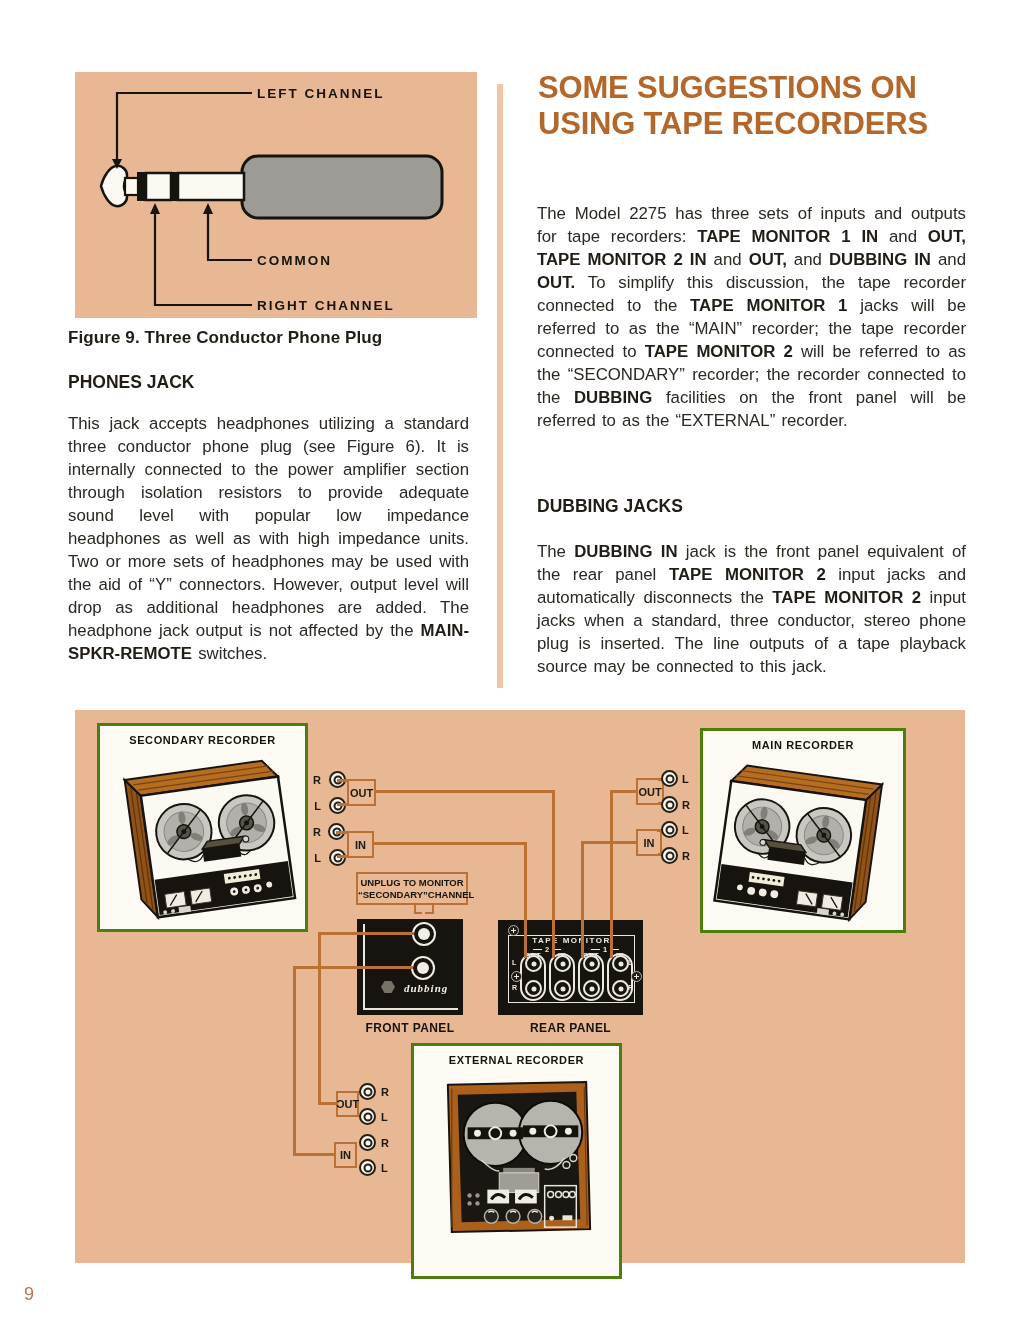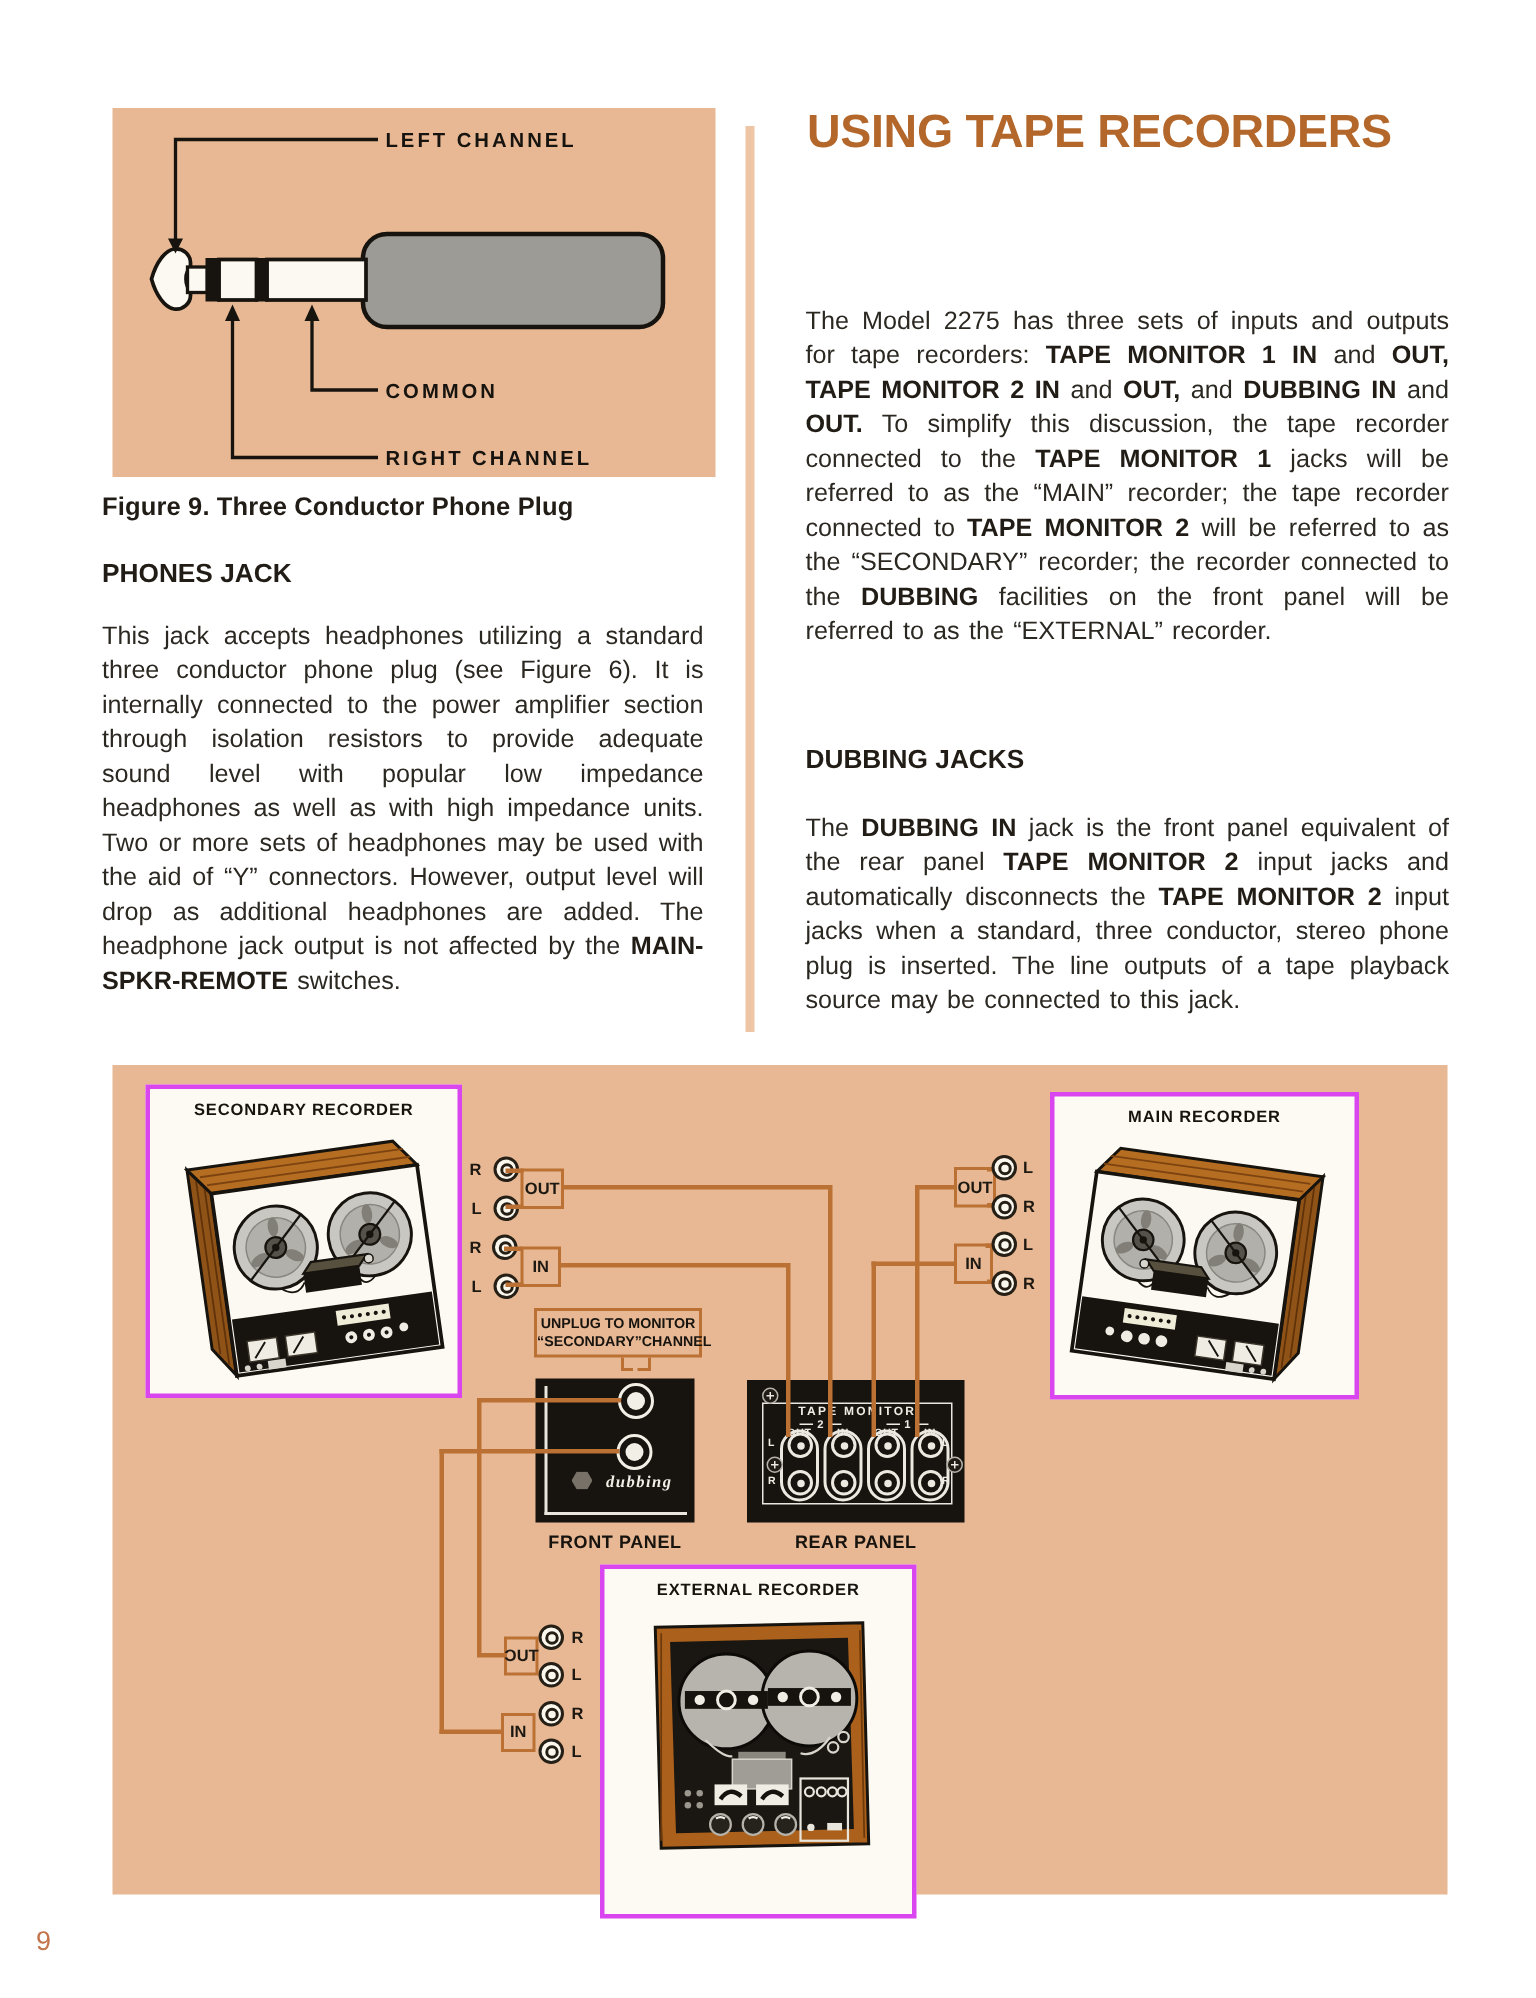--- a/index.html
+++ b/index.html
@@ -10,21 +10,21 @@
   .sec-head{position:absolute;font-weight:bold;font-size:17.5px;color:#211d16;}
   .body-text{position:absolute;font-size:16.8px;line-height:23px;text-align:justify;
              color:#2b2721;word-spacing:1.5px;}
   .body-text b{font-weight:bold;color:#211d16;}
   .main-title{position:absolute;font-weight:bold;font-size:31px;line-height:36px;
               color:#b4672a;letter-spacing:-0.2px;}
   .divider{position:absolute;background:#eec6a5;}
   .peach{position:absolute;background:#e7b893;}
   .pagenum{position:absolute;font-size:18px;color:#c2734a;}
   
-  .recbox{position:absolute;background:#fcfaf3;border:3px solid #d946ef;box-sizing:border-box;}
+  .recbox{position:absolute;background:#fcfaf3;border:3px solid #4d7c0f;box-sizing:border-box;}
   .rectitle{position:absolute;left:0;right:0;top:8px;text-align:center;font-weight:bold;
             font-size:11px;letter-spacing:0.6px;color:#17130e;}
   .art{position:absolute;}
   .bpanel{position:absolute;background:#17130e;}
   .pcaption{position:absolute;text-align:center;font-weight:bold;font-size:12px;
             letter-spacing:0.4px;color:#17130e;}
   .jk{position:absolute;width:17px;height:17px;box-sizing:border-box;border:2.5px solid #261f16;
       border-radius:50%;background:#faf7ef;}
   .jk::after{content:"";position:absolute;left:50%;top:50%;width:9px;height:9px;
       transform:translate(-50%,-50%);box-sizing:border-box;border:2.5px solid #261f16;
@@ -101,20 +101,21 @@
     </svg>
   </div>
   <div class="caption" style="left:68px;top:328px;">Figure 9.  Three Conductor Phone Plug</div>
 
   <div class="sec-head" style="left:68px;top:372px;">PHONES JACK</div>
   <div class="body-text" style="left:68px;top:412px;width:401px;"><span>This jack accepts headphones utilizing a standard three conductor phone plug (see Figure 6). It is internally connected to the power amplifier section through isolation resistors to provide adequate sound level with popular low impedance headphones as well as with high impedance units. Two or more sets of headphones may be used with the aid of “Y” connectors. However, output level will drop as additional headphones are added. The headphone jack output is not affected by the </span><b>MAIN-SPKR-REMOTE</b><span> switches.</span></div>
 
   <div class="divider" style="left:497px;top:84px;width:6px;height:604px;"></div>
 
   <div class="main-title" style="left:538px;top:70px;width:430px;">
+    <div>SOME SUGGESTIONS ON</div>
     <div>USING TAPE RECORDERS</div>
   </div>
   <div class="body-text" style="left:537px;top:202px;width:429px;"><span>The Model 2275 has three sets of inputs and outputs for tape recorders: </span><b>TAPE MONITOR 1 IN</b><span> and </span><b>OUT, TAPE MONITOR 2 IN</b><span> and </span><b>OUT,</b><span> and </span><b>DUBBING IN</b><span> and </span><b>OUT.</b><span> To simplify this discussion, the tape recorder connected to the </span><b>TAPE MONITOR 1</b><span> jacks will be referred to as the “MAIN” recorder; the tape recorder connected to </span><b>TAPE MONITOR 2</b><span> will be referred to as the “SECONDARY” recorder; the recorder connected to the </span><b>DUBBING</b><span> facilities on the front panel will be referred to as the “EXTERNAL” recorder.</span></div>
   <div class="sec-head" style="left:537px;top:496px;">DUBBING JACKS</div>
   <div class="body-text" style="left:537px;top:540px;width:429px;"><span>The </span><b>DUBBING IN</b><span> jack is the front panel equivalent of the rear panel </span><b>TAPE MONITOR 2</b><span> input jacks and automatically disconnects the </span><b>TAPE MONITOR 2</b><span> input jacks when a standard, three conductor, stereo phone plug is inserted. The line outputs of a tape playback source may be connected to this jack.</span></div>
 
   <div class="peach" style="left:75px;top:710px;width:890px;height:553px;">
 
     <div class="recbox" style="left:22px;top:13px;width:211px;height:209px;">
       <div class="rectitle">SECONDARY RECORDER</div>
@@ -234,21 +235,21 @@
           <rect x="80" y="144" width="20" height="14" fill="#efece4" stroke="#3a342a" stroke-width="1"></rect>
           <path d="M58,156 L66,146 M84,156 L92,146" stroke="#17130e" stroke-width="1.3"></path>
           <circle cx="52" cy="162" r="2" fill="#d8d5cc"></circle>
               <circle cx="60" cy="162" r="2" fill="#d8d5cc"></circle>
           <rect x="66" y="159" width="12" height="6" fill="#d8d5cc"></rect>
         </g>
         </g>
       </svg>
     </div>
 
-    <div class="recbox" style="left:325px;top:333px;width:211px;height:236px;">
+    <div class="recbox" style="left:336px;top:333px;width:211px;height:236px;">
       <div class="rectitle">EXTERNAL RECORDER</div>
       <svg class="art" style="left:20px;top:26px;" width="168" height="170" viewBox="0 0 170 170">
         <polygon points="14,12 154,9 158,158 18,161" fill="#ab611c" stroke="#17130e" stroke-width="2"></polygon>
         <path d="M18,16 L18,156 M152,14 L155,154" stroke="#6e3a0c" stroke-width="1.2"></path>
         <polygon points="24,22 144,19 148,148 28,151" fill="#1a1611"></polygon>
         <circle cx="62" cy="62" r="32" fill="#b7b4ad" stroke="#0d0b08" stroke-width="2"></circle>
         <circle cx="118" cy="60" r="32" fill="#b7b4ad" stroke="#0d0b08" stroke-width="2"></circle>
         <rect x="34" y="55" width="56" height="12" fill="#16120d"></rect>
         <rect x="90" y="53" width="56" height="12" fill="#16120d"></rect>
         <circle cx="62" cy="61" r="6" fill="none" stroke="#f0ede5" stroke-width="2"></circle>

